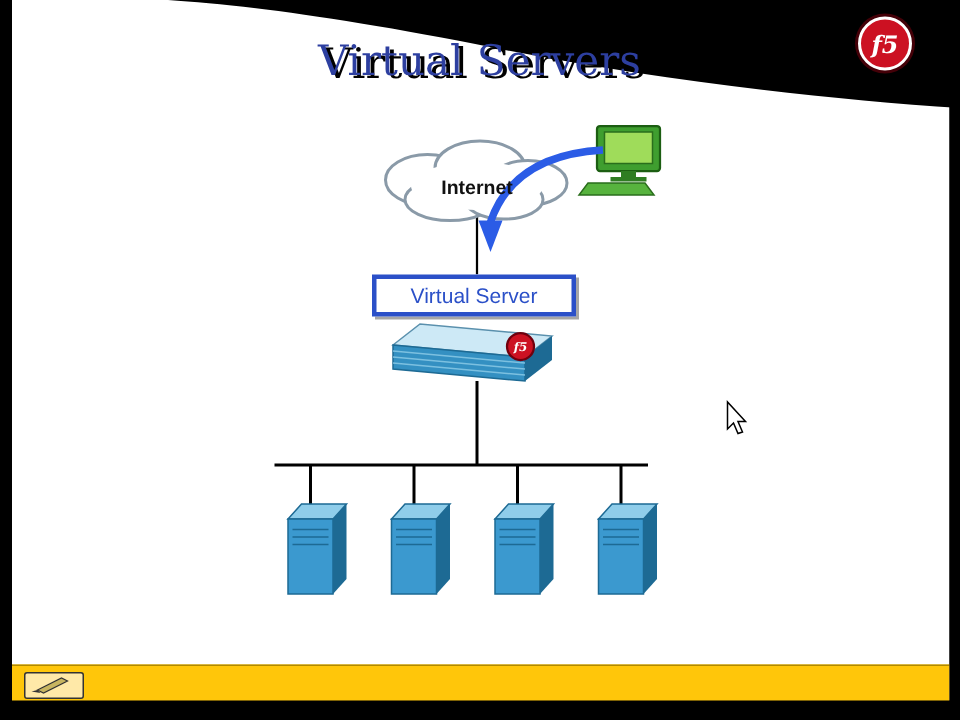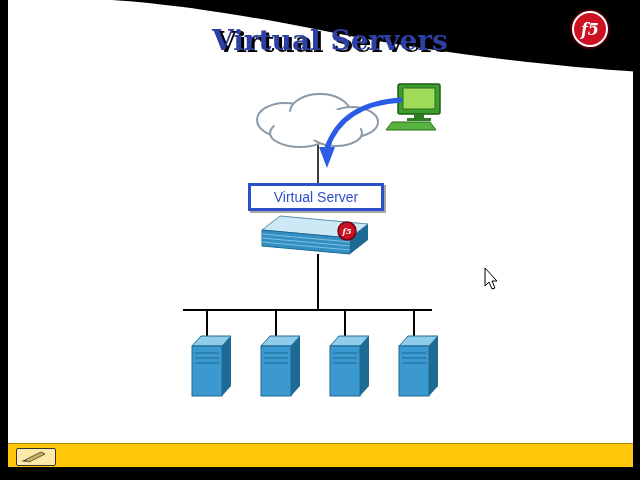--- a/index.html
+++ b/index.html
@@ -1,21 +1,21 @@
 <!DOCTYPE html>
 <html><head>
 <meta charset="utf-8">
 <style>
   html,body{margin:0;padding:0;background:#000;}
   #stage{position:relative;width:640px;height:480px;background:#000;overflow:hidden;
          font-family:"Liberation Sans",sans-serif;}
   #slide{position:absolute;left:8px;top:0;width:625px;height:467px;background:#ffffff;}
   #top-blob{position:absolute;left:0;top:0;width:640px;height:90px;pointer-events:none;}
   #slide-title{position:absolute;left:212px;top:24px;width:230px;
-      font-family:"DejaVu Serif",serif;font-weight:bold;font-size:28px;
+      font-family:"DejaVu Serif",serif;font-weight:normal;font-size:28px;
       color:#2d3fa0;text-shadow:3px 2px 0 #000;white-space:nowrap;}
   #f5-logo{position:absolute;left:572px;top:11px;width:32px;height:32px;border-radius:50%;
       background:#cc1122;border:2px solid #fff;box-shadow:0 0 0 2px #440008;
       display:flex;align-items:center;justify-content:center;
       color:#fff;font-family:"DejaVu Serif",serif;font-style:italic;font-weight:bold;font-size:16px;}
   #diagram-svg{position:absolute;left:0;top:0;width:640px;height:480px;}
   #internet-label{position:absolute;left:272px;top:117px;width:92px;text-align:center;
       font-size:13px;font-weight:bold;color:#111;}
   #virtual-server-box{position:absolute;left:248px;top:183px;width:130px;height:22px;
       background:#fff;border:3px solid #2b50c8;box-shadow:2px 2px 0 rgba(0,0,0,0.35);
@@ -122,20 +122,21 @@
   <svg id="top-blob" viewBox="0 0 640 90">
     <path d="M 112 0 C 160 3 230 12 330 32 C 430 52 545 66 640 72 L 640 0 Z" fill="#000"></path>
   </svg>
 
   <div id="slide-title">Virtual Servers</div>
 
   <div id="f5-logo">
     <span>f5</span>
   </div>
 
+  <div id="internet-label">Internet</div>
 
   <div id="virtual-server-box">
     <span>Virtual Server</span>
   </div>
 
   <div id="bottom-bar">
     <div id="pen-tool">
       <svg width="36" height="14" viewBox="0 0 36 14">
         <polygon points="8,11 24,3 28,5 12,13" fill="#c8b560" stroke="#333" stroke-width="0.8"></polygon>
         <polygon points="4,12 8,11 10,13" fill="#333"></polygon>

